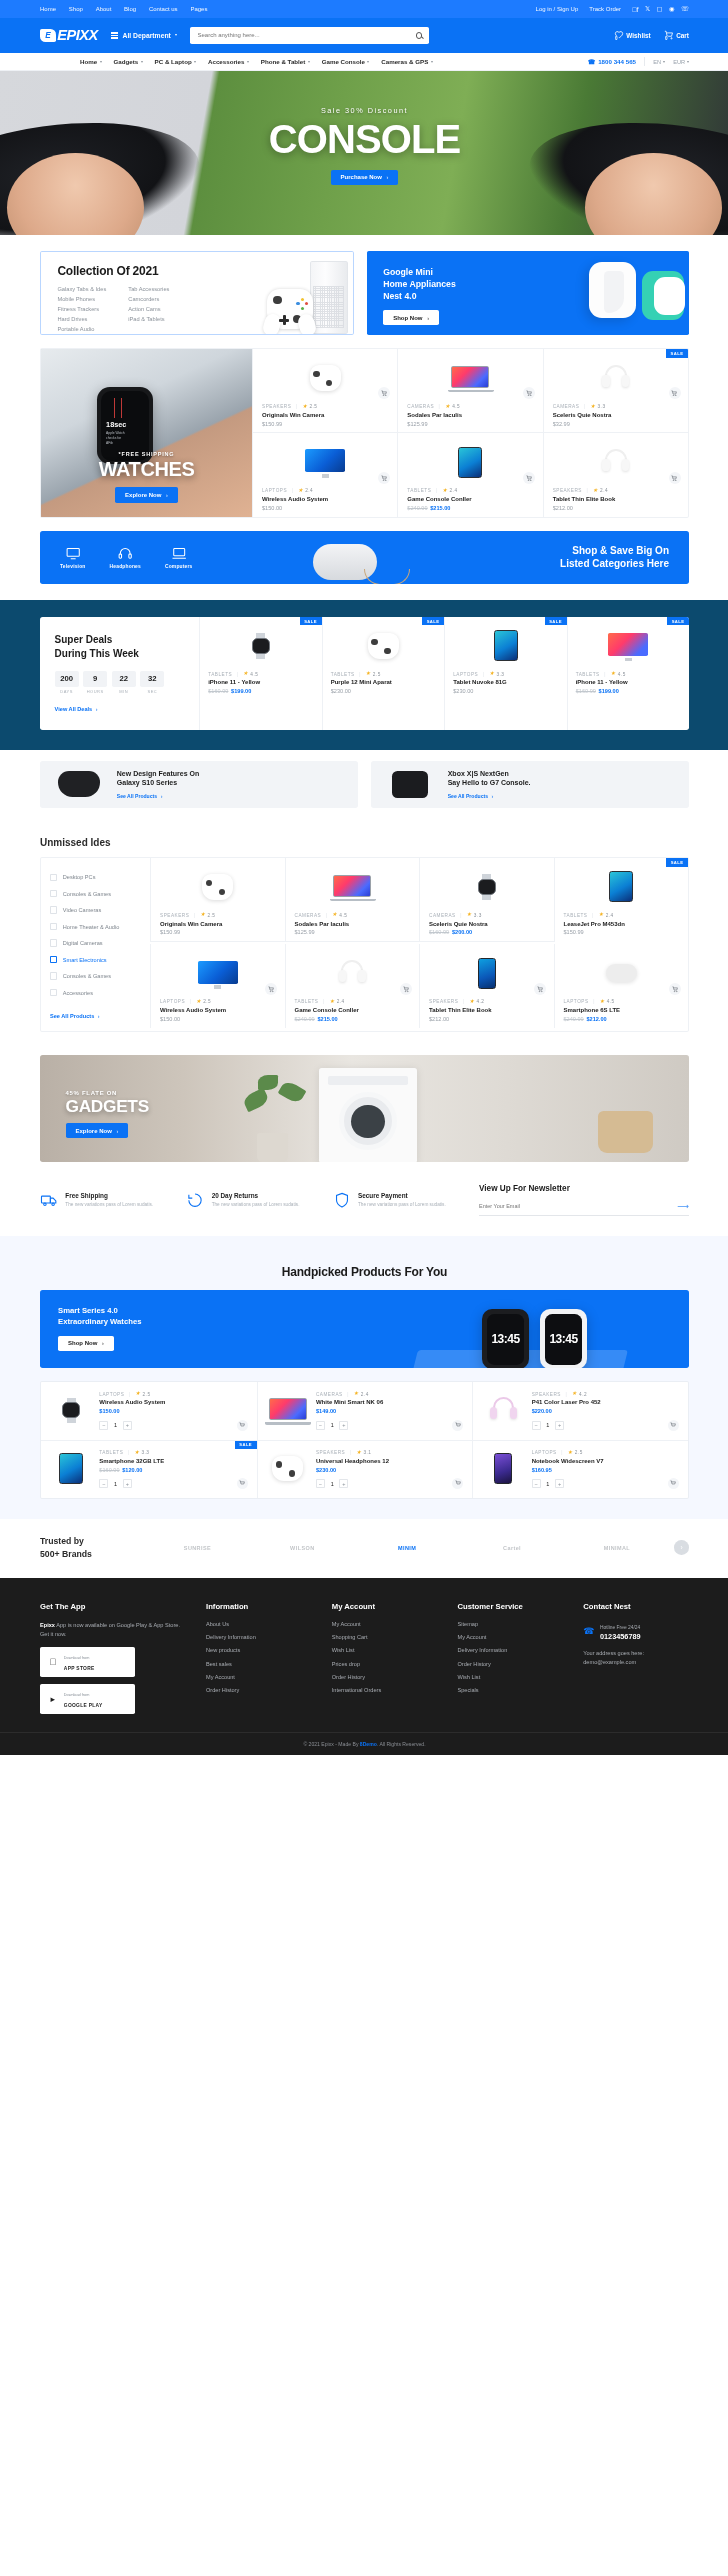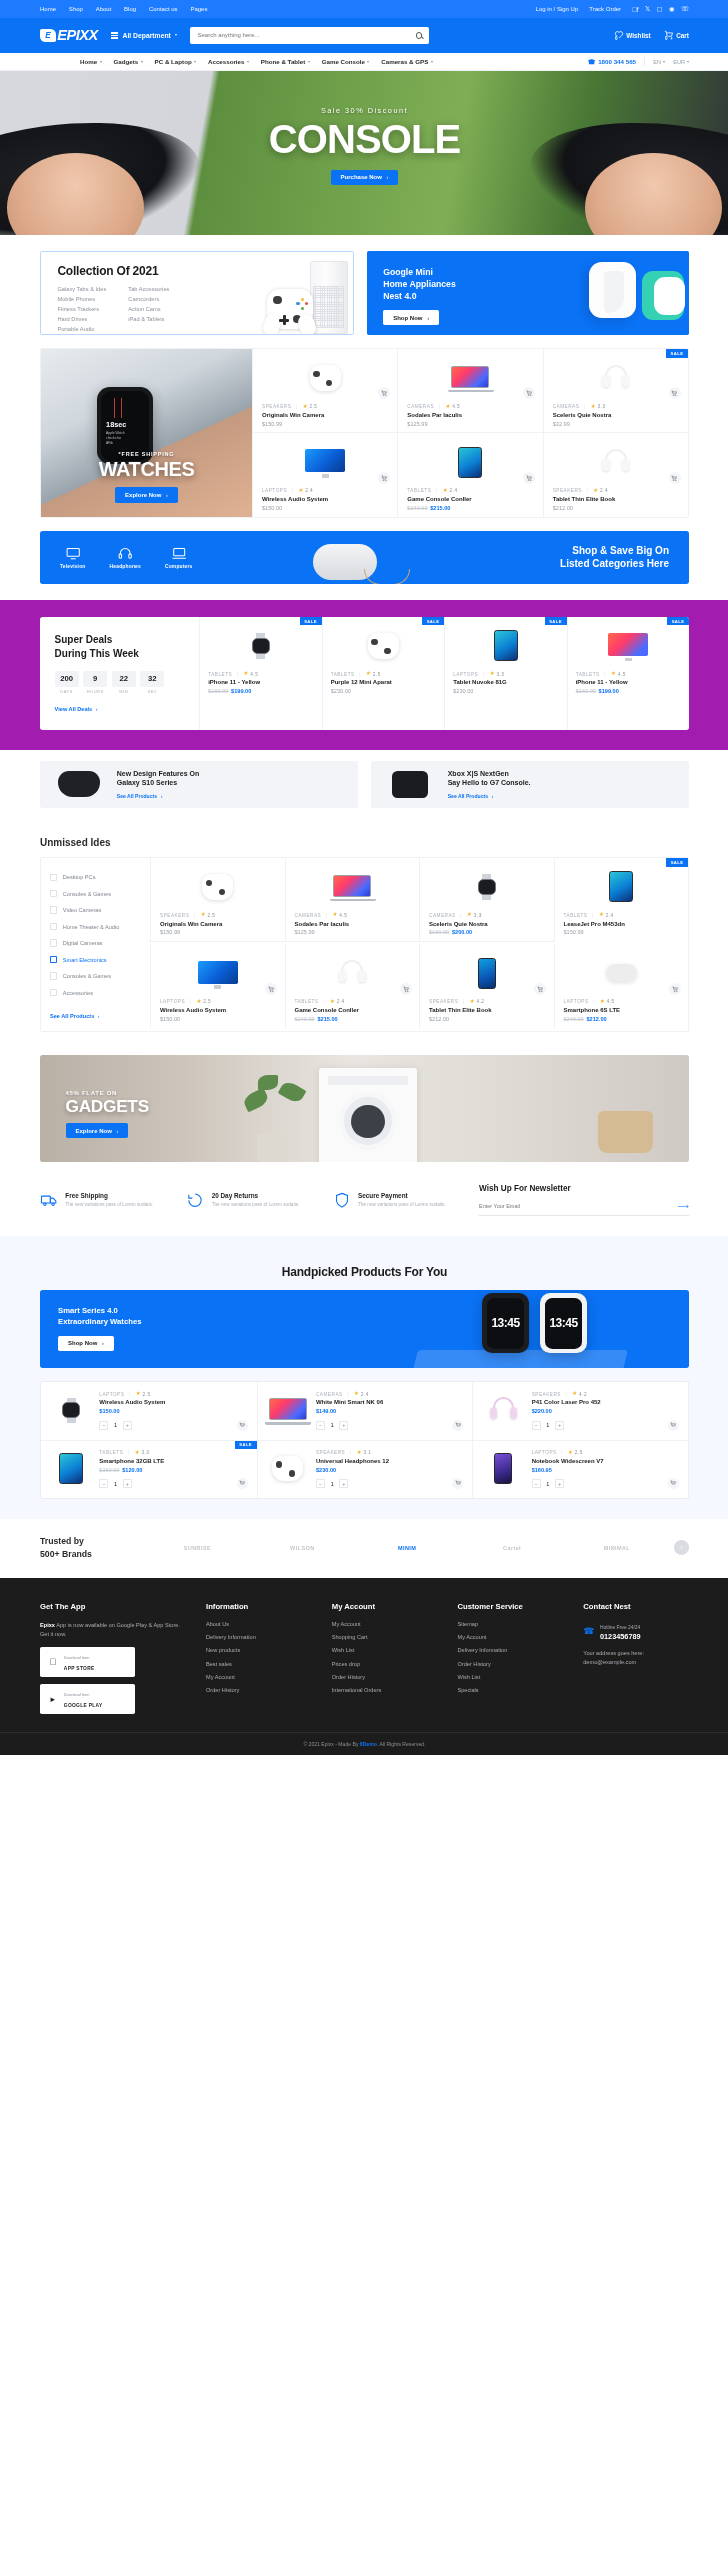--- a/index.html
+++ b/index.html
@@ -271,21 +271,21 @@
   .cat .ic { width: 16.4px; height: 14.6px; margin: 0 auto 3.6px; position: relative; }
   .cat .lb { font-size: 4.9px; font-weight: 600; letter-spacing: 0.2px; }
   .catbar .right { margin-left: auto; color: #fff; font-size: 10px; font-weight: 800; text-align: right; line-height: 1.35; z-index: 2; }
   .cat-speaker {
     position: absolute; left: 273px; top: 12.8px; width: 64px; height: 36px;
     background: linear-gradient(180deg,#f3f4f6 0%,#d7dade 100%); border-radius: 18px;
   }
   .cat-cord { position: absolute; left: 324px; top: 38px; width: 46px; height: 16.4px; border: 1.5px solid #caa77a; border-radius: 0 0 18px 18px; border-top: 0; }
 
   
-  .deals-sec { background: #a21caf; padding: 16.4px 0 20px; }
+  .deals-sec { background: #0c4a6e; padding: 16.4px 0 20px; }
   .deals-card { background: #fff; border-radius: 2.7px; display: flex; overflow: hidden; }
   .deals-left { flex: 0 0 159px; padding: 16.4px 14.6px; }
   .deals-left h3 { font-size: 10px; font-weight: 800; line-height: 1.35; color: #1b1b1b; }
   .countdown { display: flex; gap: 4.6px; margin-top: 11px; }
   .cd { text-align: center; }
   .cd .num { background: #f1f3f6; border-radius: 1.8px; width: 24px; height: 15.5px; display: flex; align-items: center; justify-content: center; font-size: 7.7px; font-weight: 800; color: #1b1b1b; }
   .cd .lb { font-size: 4px; color: #a9b0b8; margin-top: 2.7px; letter-spacing: 0.5px; }
   .link-blue { color: #0a72f5; font-size: 5.6px; font-weight: 700; margin-top: 12px; display: inline-flex; gap: 3.6px; align-items: center; }
   .deals-items { flex: 1; display: grid; grid-template-columns: repeat(4, 1fr); }
   .deal-item { border-left: 0.9px solid #eef1f5; padding: 9px 8.2px; position: relative; }
@@ -339,21 +339,21 @@
   .news input { border: 0; outline: 0; flex: 1; font-size: 5.5px; color: #b3b9c0; font-family: inherit; background: transparent; }
 
   
   .hand { background: #f5f8ff; padding: 14.6px 0 20px; }
   .hand-banner {
     background: #0a72f5; border-radius: 2.7px; height: 78px; position: relative; overflow: hidden;
     padding: 14.6px 0 0 18px; margin-bottom: 12.8px;
   }
   .hand-banner .t1 { color: #fff; font-size: 7.7px; font-weight: 800; line-height: 1.45; }
   .hand-banner .btn-white { margin-top: 8.2px; }
-  .hb-watch { position: absolute; width: 47px; height: 60px; background: #1c1d20; border-radius: 10px; top: 3px; box-shadow: 0 3.6px 12.8px rgba(0,0,0,.22); }
+  .hb-watch { position: absolute; width: 47px; height: 60px; background: #1c1d20; border-radius: 10px; top: 19px; box-shadow: 0 3.6px 12.8px rgba(0,0,0,.22); }
   .hb-watch.a { right: 160px; } .hb-watch.b { right: 102px; background: #f2f3f5; }
   .hb-watch .sc { position: absolute; inset: 4.6px; background: #0d0e11; border-radius: 7.3px; color: #fff; font-size: 12px; font-weight: 800; display: flex; align-items: center; justify-content: center; letter-spacing: -0.5px; }
   .hb-watch.b .sc { background: #0d0e11; }
   .hb-plate { position: absolute; right: 64px; bottom: -5.5px; width: 210px; height: 24px; background: rgba(255,255,255,.18); border-radius: 3.6px; transform: skewX(-14deg); }
   .hand-grid { display: grid; grid-template-columns: repeat(3, 1fr); background: #fff; border: 0.9px solid #eaeef4; border-radius: 1.8px; }
   .hcell { padding: 9px 9px; border-left: 0.9px solid #eef1f5; border-top: 0.9px solid #eef1f5; display: flex; gap: 7.3px; position: relative; }
   .hcell:nth-child(-n+3) { border-top: 0; }
   .hcell:nth-child(3n+1) { border-left: 0; }
   .hcell .thumb { flex: 0 0 42px; height: 38px; display: flex; align-items: center; justify-content: center; }
   .hcell .info { flex: 1; }
@@ -1223,21 +1223,21 @@
       <div class="feat">
         <div class="ic"><svg width="18" height="16.4" viewBox="0 0 24 24" fill="none" stroke="#0a72f5" stroke-width="1.6">
               <path d="M12 2l8 3v7c0 5-4 8-8 10-4-2-8-5-8-10V5z"></path>
             </svg></div>
         <div>
             <h5>Secure Payment</h5>
             <p>The new variations pass of Lorem sudatis.</p>
           </div>
       </div>
       <div class="news">
-        <h4>Wish Up For Newsletter</h4>
+        <h4>View Up For Newsletter</h4>
         <div class="field">
           <input placeholder="Enter Your Email" style="">
           <span class="arrow-r" style="color:#0a72f5;font-size:8.2px">⟶</span>
         </div>
       </div>
     </div>
   </div>
 
   <div class="hand">
     <div class="container">

